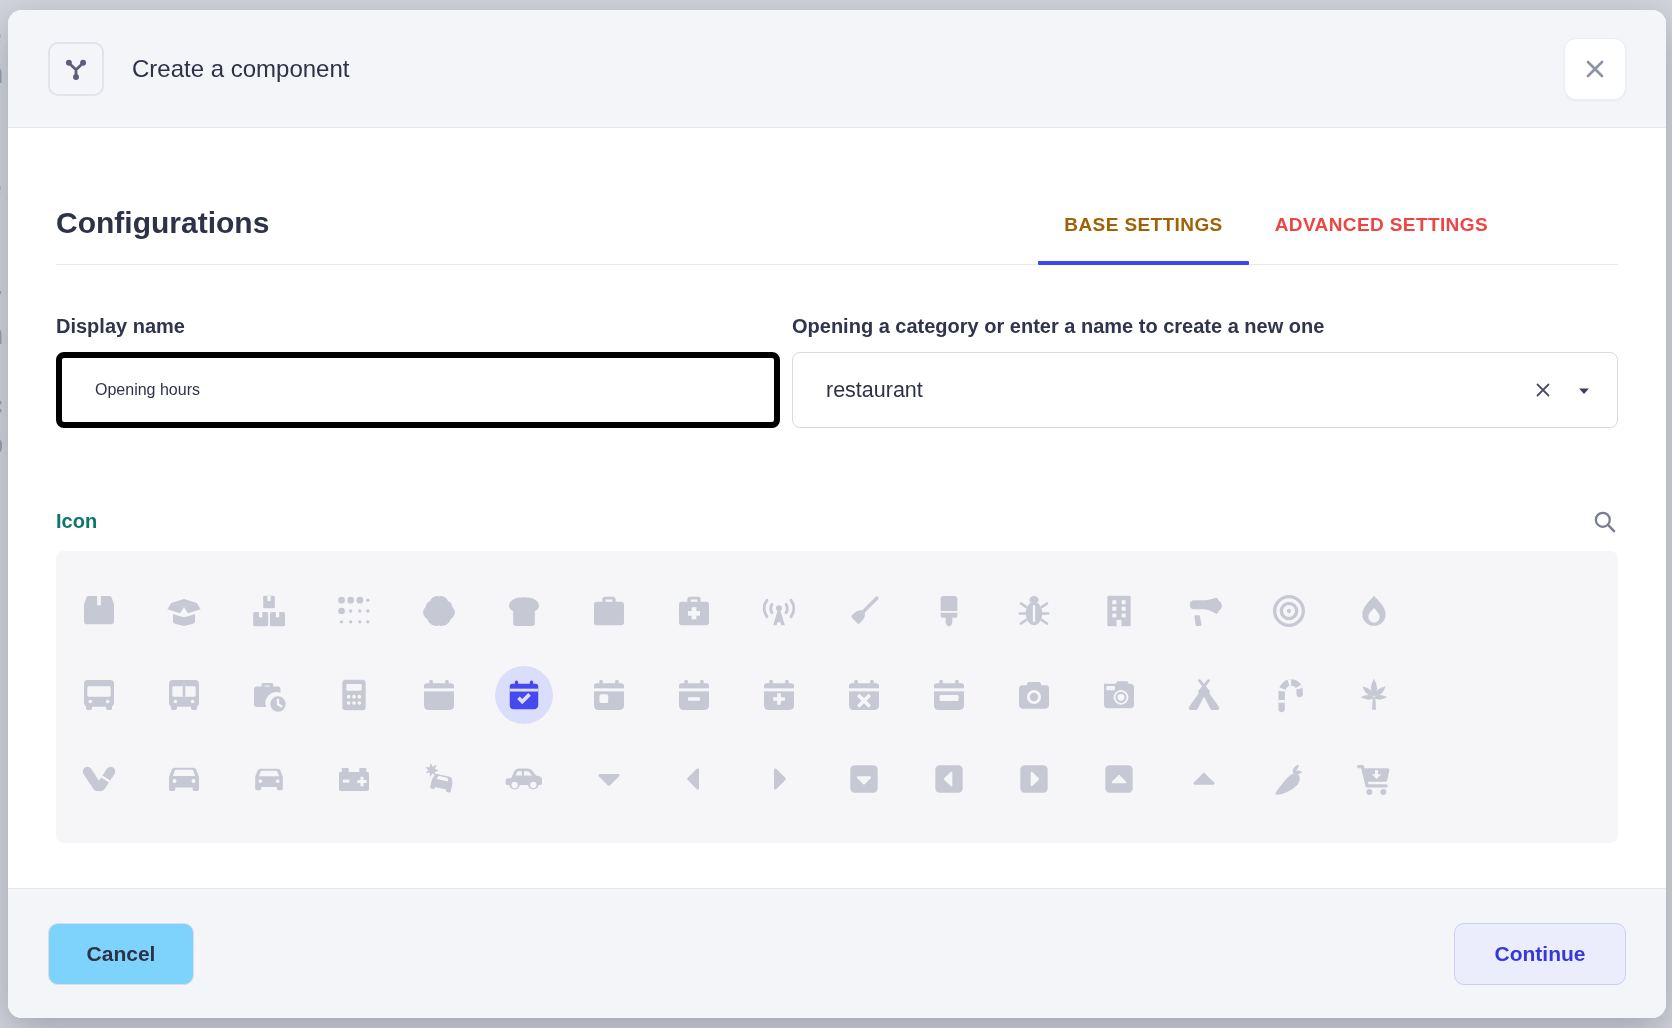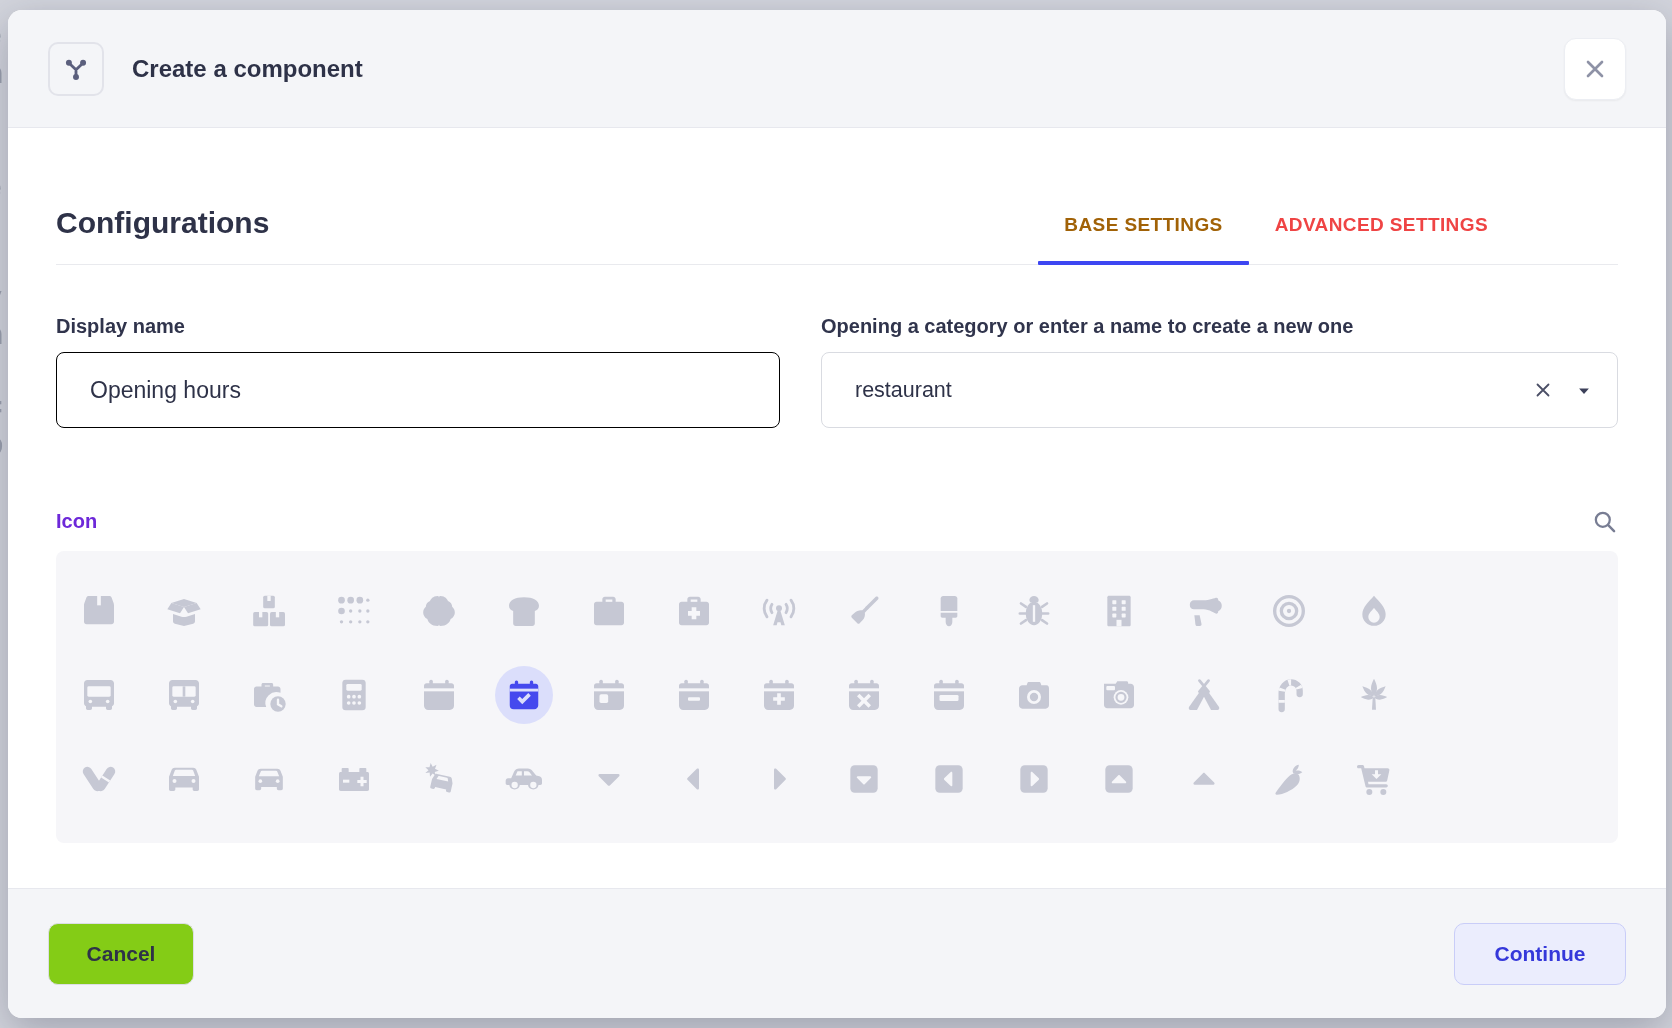--- a/index.html
+++ b/index.html
@@ -22,21 +22,21 @@
   }
   .modal-header {
     flex:none; height:118px; background:#f4f5f8; border-bottom:1px solid #e7e8ee;
     display:flex; align-items:center; padding:0 40px;
   }
   .header-icon-box {
     width:56px; height:54px; border:2px solid #e2e3ea; border-radius:10px;
     display:flex; align-items:center; justify-content:center; color:#5b5f7d;
   }
   .header-icon-box svg { width:34px; height:34px; }
-  .modal-title { margin-left:28px; font-size:24px; font-weight:bold; color:#2e3248; }
+  .modal-title { margin-left:28px; font-size:24px; font-weight:normal; color:#2e3248; }
   .close-btn {
     margin-left:auto; width:62px; height:62px; background:#fff;
     border:1px solid #eceef3; border-radius:12px; color:#8e92a6;
     display:flex; align-items:center; justify-content:center; cursor:pointer;
     box-shadow:0 1px 2px rgba(0,0,0,.05);
   }
   .close-btn svg { width:28px; height:28px; }
 
   .modal-body { flex:1; padding:0 48px; }
 
@@ -49,61 +49,61 @@
   .tab {
     position:relative; font-size:19px; font-weight:bold; letter-spacing:.4px;
     color:#ef4444; padding:0 26px 28px 26px; cursor:pointer; white-space:nowrap;
   }
   .tab.active { color:#a16207; }
   .tab.active::after {
     content:""; position:absolute; left:0; right:0; bottom:-1px; height:4px;
     background:#3d46f2; border-radius:1px;
   }
 
-  .form-row { display:flex; gap:41px; margin-top:50px; }
+  .form-row { display:flex; gap:12px; margin-top:50px; }
   .field-left { width:724px; flex:none; }
   .field-right { flex:1; }
   .field-label { font-size:20px; font-weight:bold; color:#30344c; margin-bottom:14px; }
   .text-input {
-    height:76px; width:100%; border:1px solid #000000; border-radius:8px; background:#fff;
-    font-size:23px; color:#2e3248; padding:0 20px 0 33px; outline:none;
+    height:76px; width:100%; border:6px solid #000000; border-radius:8px; background:#fff;
+    font-size:16px; color:#2e3248; padding:0 20px 0 33px; outline:none;
     font-family:"Liberation Sans", sans-serif;
   }
   .select-input {
     height:76px; border:1px solid #d9dbe1; border-radius:8px; background:#fff;
     display:flex; align-items:center; padding:0 24px 0 33px; font-size:21.5px; color:#2e3248;
   }
   .select-actions { margin-left:auto; display:flex; align-items:center; gap:20px; }
   .clear-x { width:24px; height:24px; color:#4b4f66; cursor:pointer; }
   .clear-x svg { width:24px; height:24px; }
   .select-caret { width:18px; height:18px; color:#3c405a; cursor:pointer; }
   .select-caret svg { width:18px; height:18px; }
 
   .icon-head { display:flex; justify-content:space-between; align-items:center; margin-top:80px; }
-  .icon-label { font-size:20px; font-weight:bold; color:#6d28d9; }
+  .icon-label { font-size:20px; font-weight:bold; color:#0f766e; }
   .search-btn { color:#787d93; cursor:pointer; width:27px; height:27px; }
   .search-btn svg { width:27px; height:27px; }
 
   .icon-grid-panel { margin-top:16px; background:#f6f6f9; border-radius:8px; padding:18px 0 22px 0; }
   .icon-grid { display:grid; grid-template-columns:repeat(16, 85px); }
   .icon-cell { height:84px; display:flex; align-items:center; justify-content:center; color:#c6c8d4; cursor:pointer; }
   .icon-cell svg { width:40px; height:40px; display:block; }
   .sel-circle {
     width:58px; height:58px; border-radius:50%; background:#dbdefb; color:#4549ee;
     display:flex; align-items:center; justify-content:center;
   }
   .sel-circle svg { width:38px; height:38px; }
 
   .modal-footer {
     flex:none; height:130px; background:#f4f5f8; border-top:1px solid #e7e8ee;
     display:flex; align-items:center; padding:0 40px; margin-top:auto;
   }
   .btn { height:62px; border-radius:10px; font-size:21px; font-weight:bold; cursor:pointer;
          font-family:"Liberation Sans", sans-serif; }
-  .btn-cancel { width:146px; background:#84cc16; border:1px solid #dcdee4; color:#2e3248; }
+  .btn-cancel { width:146px; background:#7dd3fc; border:1px solid #dcdee4; color:#2e3248; }
   .btn-continue { margin-left:auto; width:172px; background:#ebedfd; border:1px solid #c9cdf8; color:#3538da; }
 </style>
 </head>
 <body>
 
 <div class="bg-strip">
     <span style="top: 18px; color: rgb(156, 161, 175);">e</span>
     <span style="top: 56px; color: rgb(156, 161, 175);">n</span>
     <span style="top: 170px; color: rgb(156, 161, 175);">e</span>
     <span style="top: 280px; color: rgb(156, 161, 175);">y</span>

